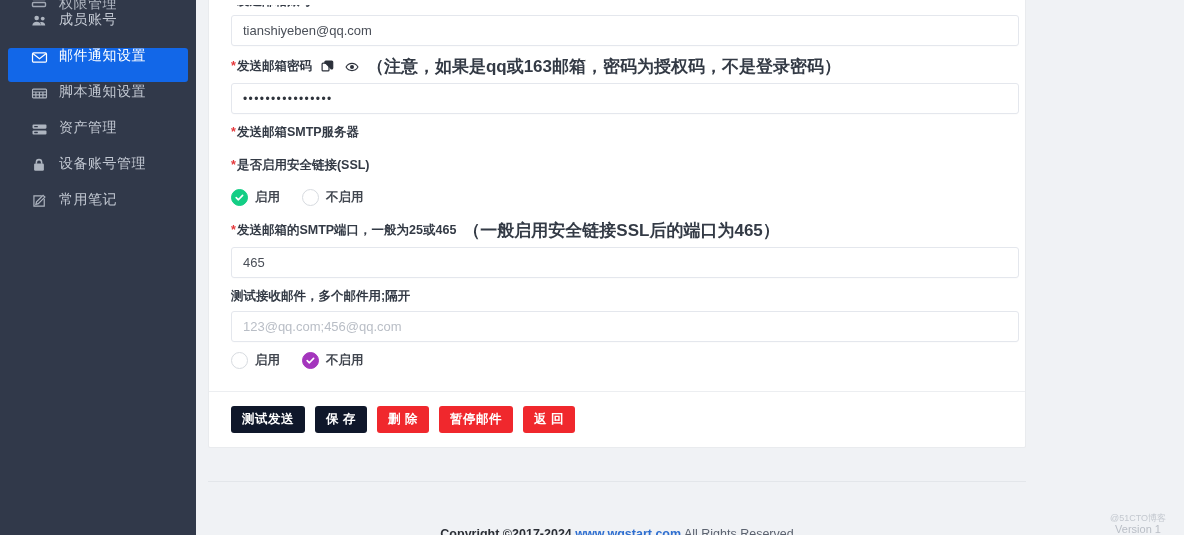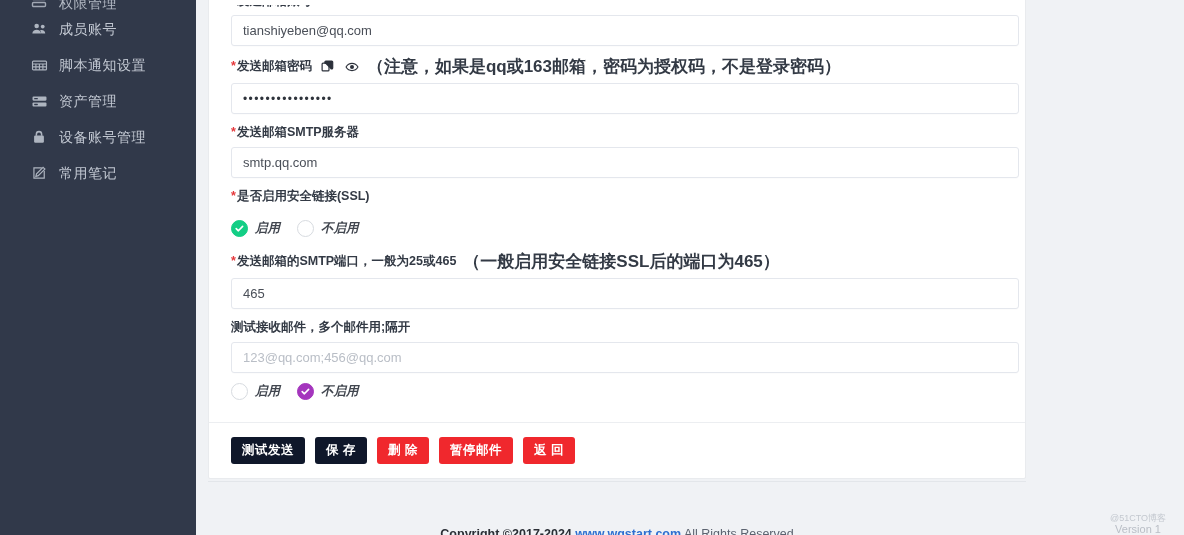--- a/index.html
+++ b/index.html
@@ -26,21 +26,21 @@
     height: 535px;
     background: #31394a;
     padding-top: 0;
     position: relative;
     overflow: hidden;
   }
 
   .nav-item {
     height: 34px;
     display: flex;
-    align-items: center;
+    align-items: flex-start;
     padding-left: 22px;
     color: #c2c8d2;
     font-size: 14px;
     gap: 11px;
     cursor: pointer;
     margin: 0 8px 2px 8px;
     border-radius: 3px;
   }
   .nav-item.partial {
     height: 12px;
@@ -135,22 +135,21 @@
     margin-left: 6px;
     line-height: 29px;
   }
   .inp::placeholder { color: #b9bec6; }
   .inp.pw { letter-spacing: 1.4px; font-size: 12px; color: #2f343c; }
 
   .radio-row {
     display: flex;
     align-items: flex-start;
     padding: 10px 0 4px 6px;
-    gap: 8px;
-    font-style: italic;
+    gap: 13px;
   }
   .radio {
     display: flex;
     align-items: center;
     gap: 7px;
     cursor: pointer;
     margin-right: 9px;
   }
   .dot {
     width: 17px; height: 17px;
@@ -250,20 +249,29 @@
         <svg width="17" height="17" viewBox="0 0 18 18" fill="#aeb5c0">
           <circle cx="6" cy="5.4" r="2.4"></circle>
           <circle cx="12.4" cy="5.9" r="2"></circle>
           <path d="M1.4 13.2c0-2.5 2.1-4 4.6-4s4.6 1.5 4.6 4z"></path>
           <path d="M11.2 9.5c2.2 0 3.9 1.3 3.9 3.7h-4.3c0-1.3-.4-2.5-1.2-3.3.5-.3 1-.4 1.6-.4z"></path>
         </svg>
       </span>
       <span class="lbl">成员账号</span>
     </div>
 
+    <div class="nav-item active">
+      <span class="ic">
+        <svg width="17" height="17" viewBox="0 0 18 18" fill="none" stroke="#ffffff" stroke-width="1.3">
+          <rect x="1.6" y="4" width="14.8" height="10" rx="1.2"></rect>
+          <path d="M1.9 4.8 9 10.2l7.1-5.4"></path>
+        </svg>
+      </span>
+      <span class="lbl">邮件通知设置</span>
+    </div>
 
     <div class="nav-item">
       <span class="ic">
         <svg width="17" height="17" viewBox="0 0 18 18" fill="none" stroke="#aeb5c0" stroke-width="1.2">
           <rect x="1.6" y="4.4" width="14.8" height="9.2" rx="1"></rect>
           <path d="M1.6 7.4h14.8M1.6 10.5h14.8M5.2 7.4v6.2M8.9 7.4v6.2M12.6 7.4v6.2"></path>
         </svg>
       </span>
       <span class="lbl">脚本通知设置</span>
     </div>
@@ -333,21 +341,20 @@
             <span class="hint">（注意，如果是qq或163邮箱，密码为授权码，不是登录密码）</span>
           </div>
           <input class="inp pw" type="text" value="••••••••••••••••" style="">
         </div>
 
         <div class="field">
           <div class="lab">
             <span class="req">*</span>
             <span>发送邮箱SMTP服务器</span>
           </div>
-          <input class="inp" type="text" value="smtp.qq.com" style="">
         </div>
 
         <div class="field">
           <div class="lab">
             <span class="req">*</span>
             <span>是否启用安全链接(SSL)</span>
           </div>
           <div class="radio-row">
             <label class="radio">
               <span class="dot on-green">

